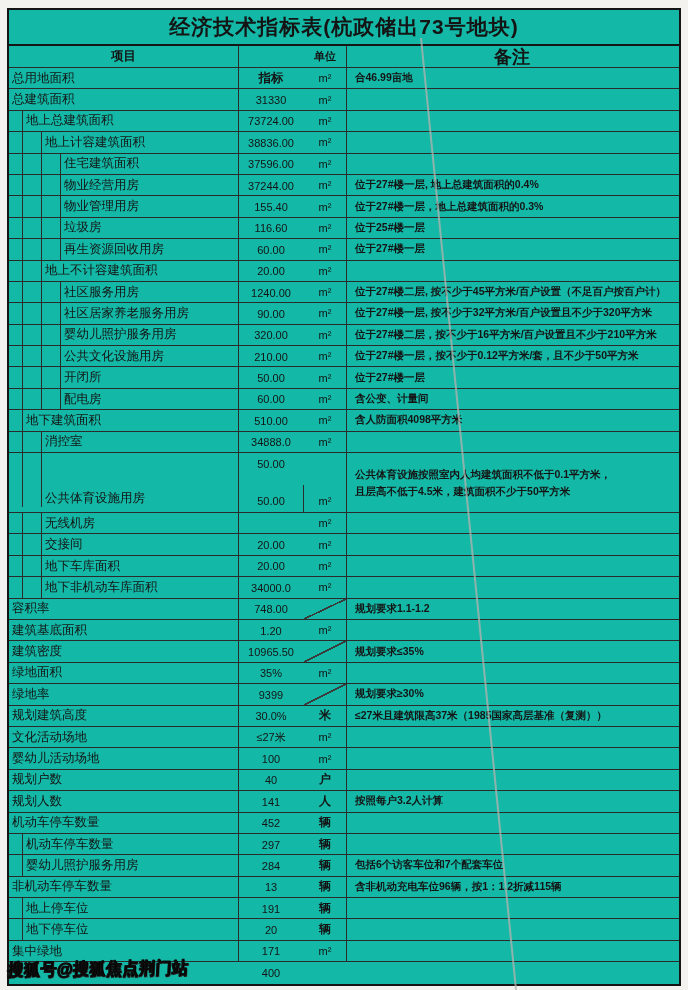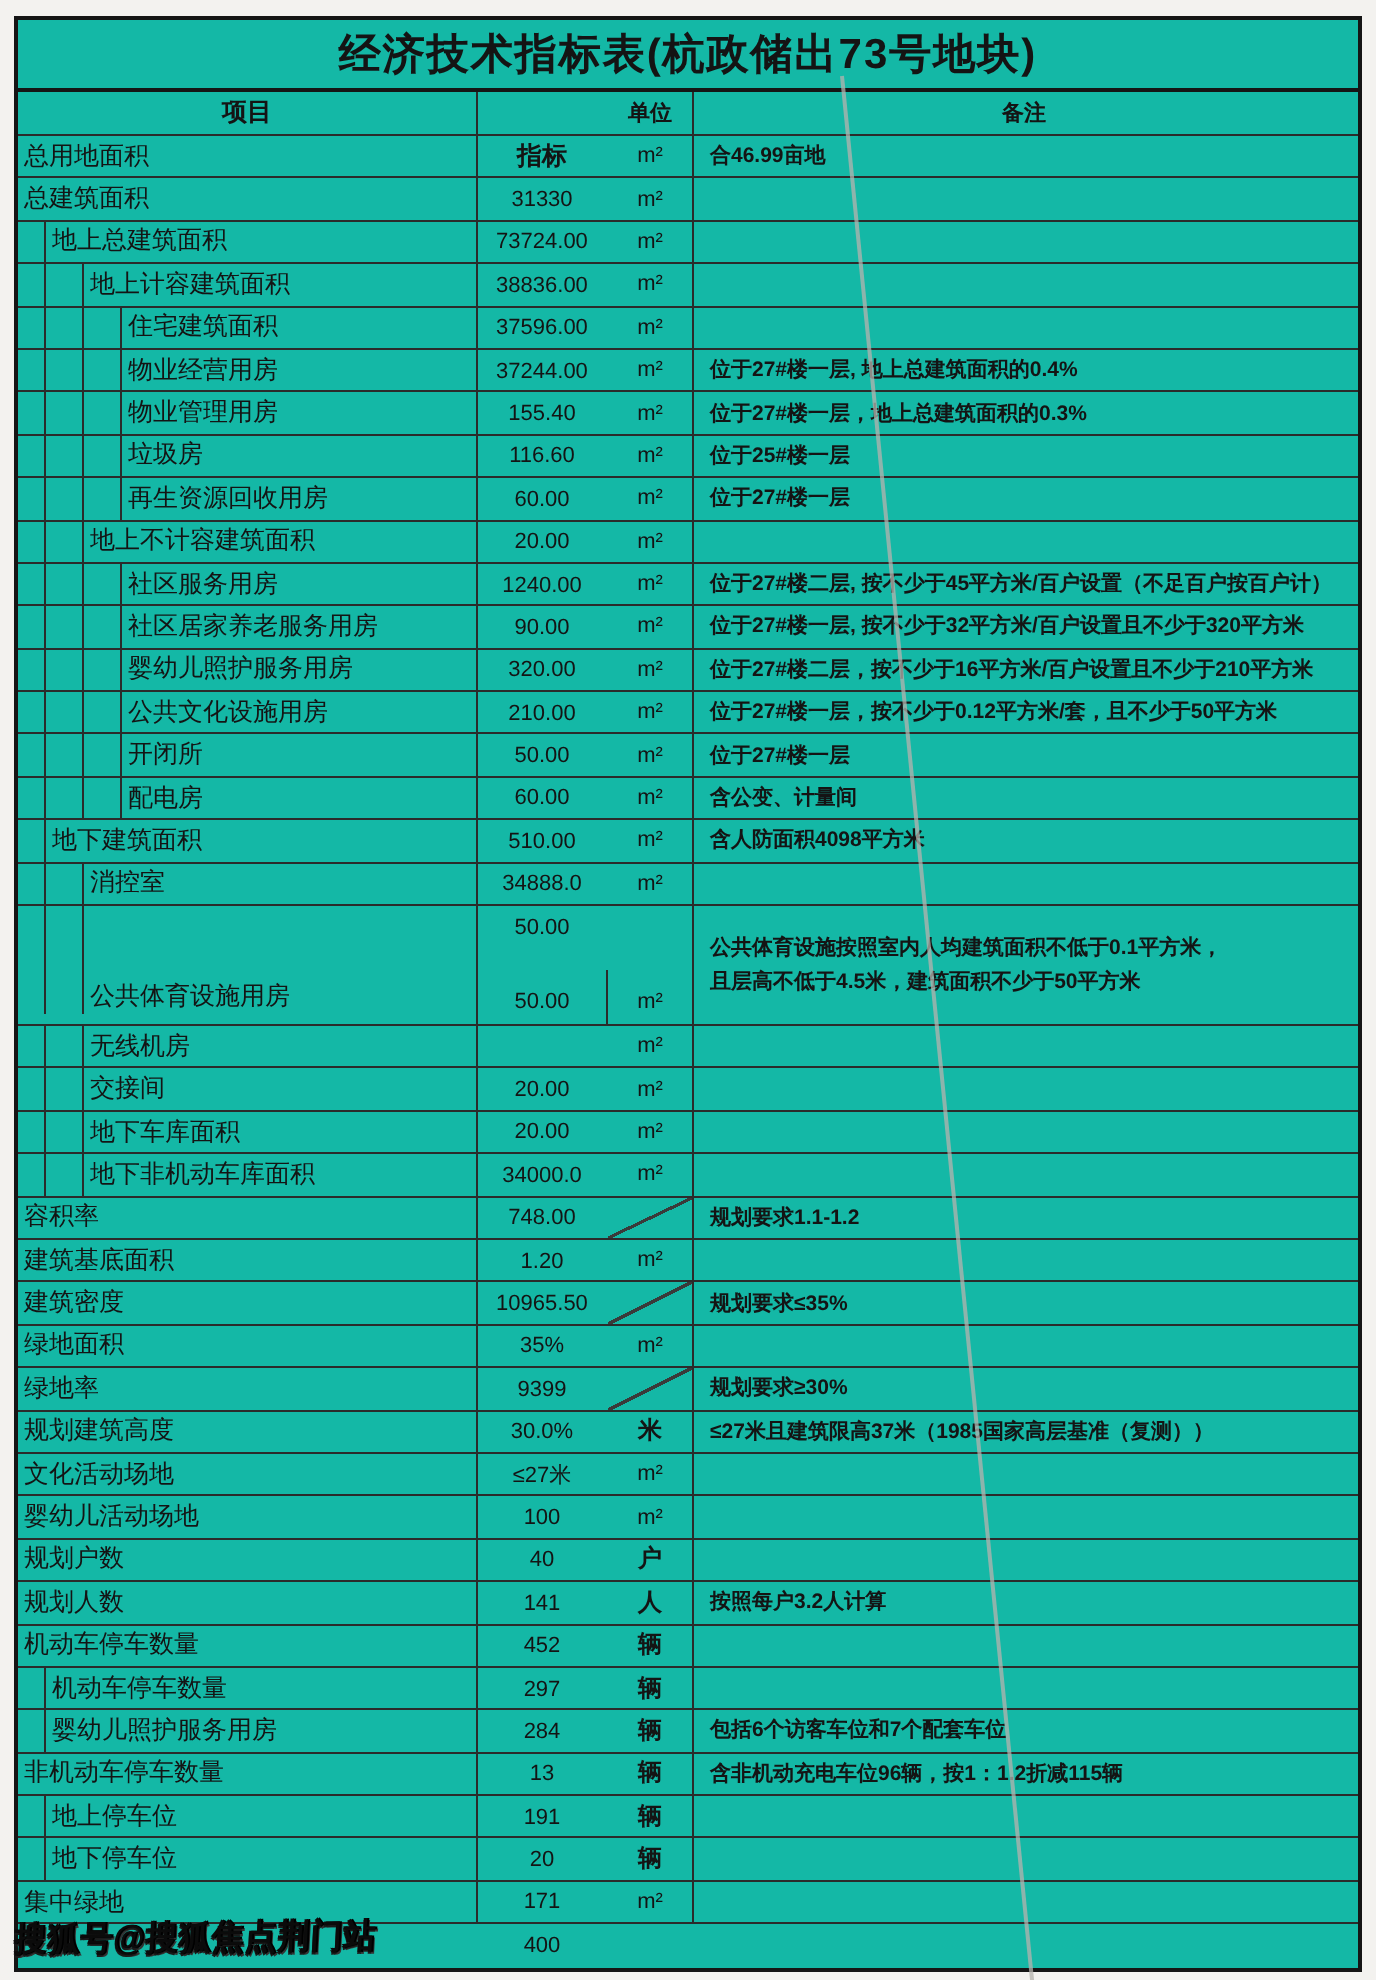--- a/index.html
+++ b/index.html
@@ -72,21 +72,21 @@
       #3a3a3a calc(50% + 0.8px),
       transparent calc(50% + 0.8px));
   }
   .c-note {
     flex: 1;
     display: flex; align-items: center;
     padding-left: 8px; padding-right: 2px;
     font-size: 10.5px; font-weight: bold;
     white-space: nowrap; overflow: hidden;
   }
-  .header .c-note { justify-content: center; padding-left: 0; font-size: 11px; }
+  .header .c-note { justify-content: center; padding-left: 0; font-size: 18px; }
   .tall .c-note { white-space: pre-line; line-height: 1.6; }
   .tall .c-item, .tall .c-val, .tall .c-unit { align-items: flex-end; padding-bottom: 5px; }
   .tall .sp { align-self: stretch; }
   .crease {
     position: absolute;
     left: 420px; top: 38px;
     width: 2px; height: 958px;
     background: #b5b3ae;
     opacity: 0.75;
     transform: rotate(-5.7deg);

